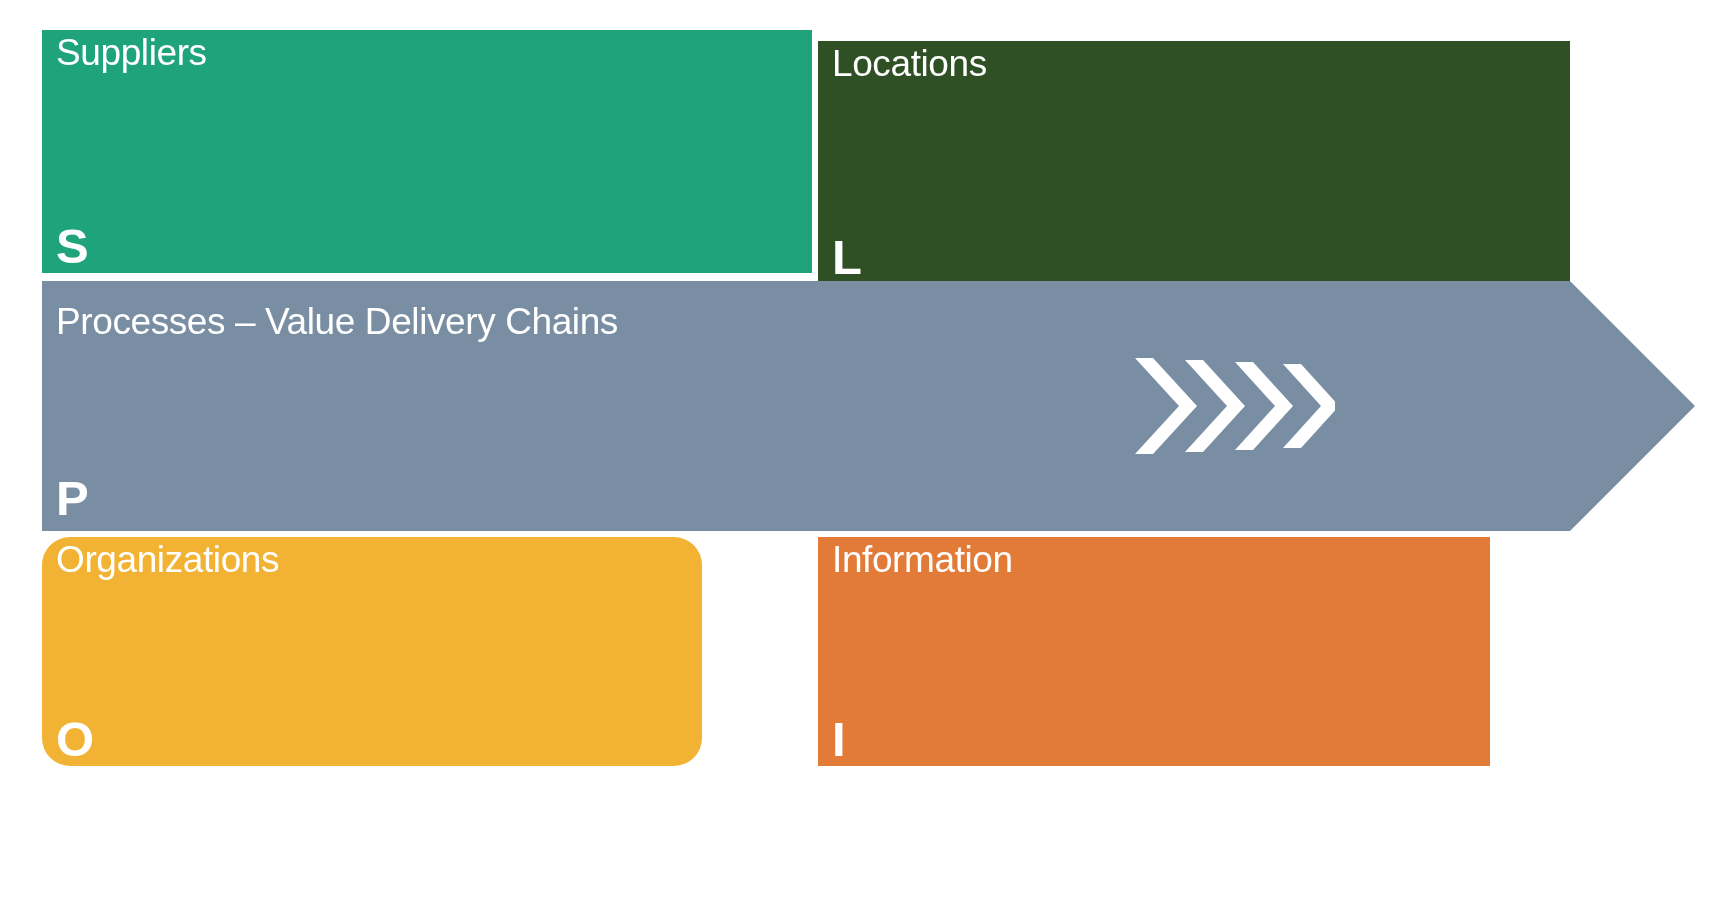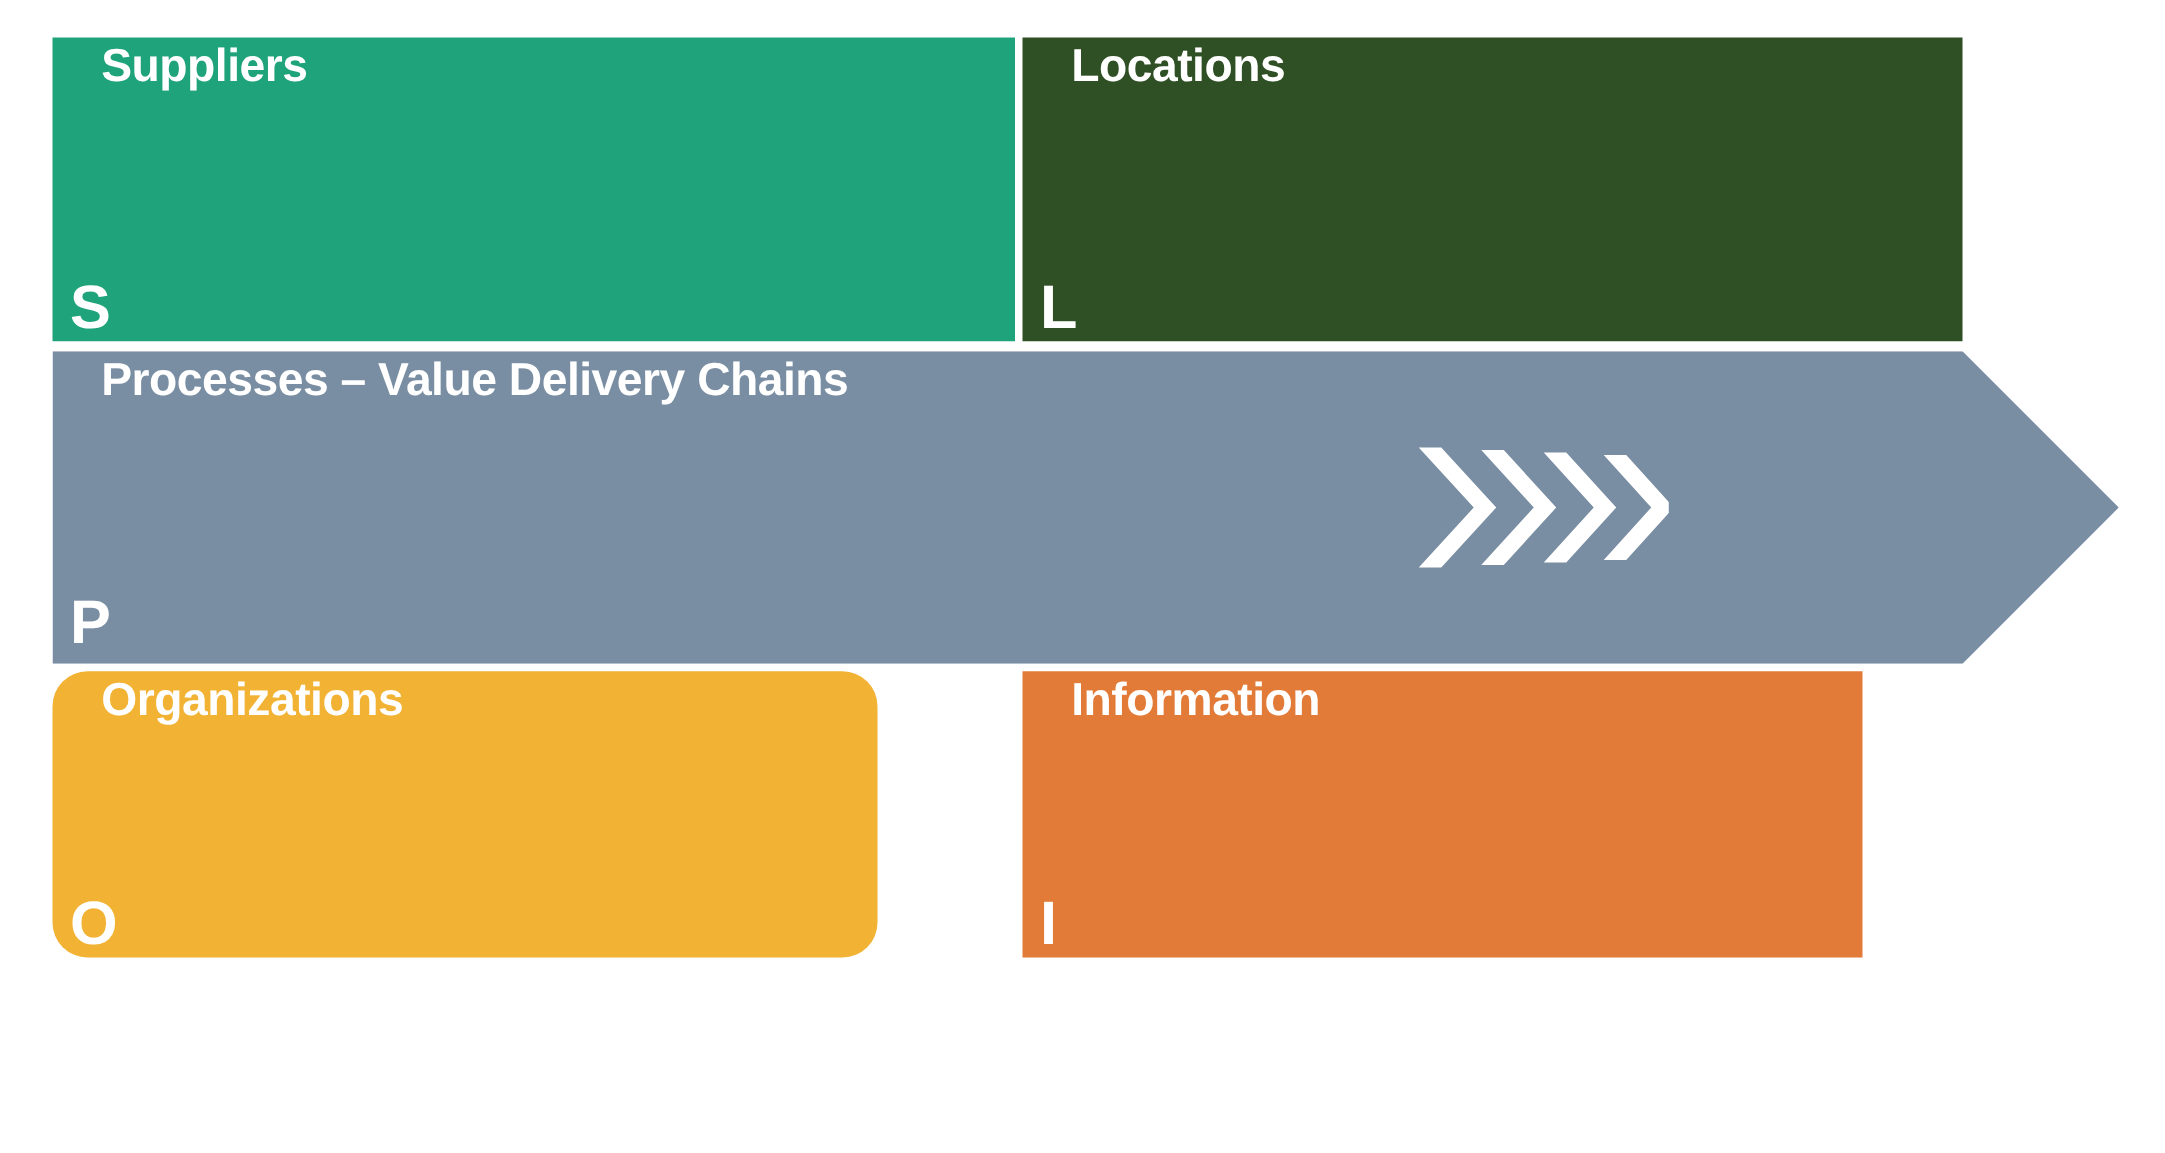--- a/index.html
+++ b/index.html
@@ -22,26 +22,25 @@
   .block {
     position: absolute;
     box-sizing: border-box;
     color: #ffffff;
   }
   .block-title {
     position: absolute;
     left: 14px;
     top: 2px;
     font-size: 37px;
-    font-weight: bold;
+    font-weight: normal;
     letter-spacing: -0.4px;
     line-height: 1.16;
     white-space: nowrap;
     color: #ffffff;
-    margin-left: 25px;
   }
   .block-letter {
     position: absolute;
     left: 14px;
     bottom: 2px;
     font-size: 49px;
     font-weight: bold;
     line-height: 1.0;
     color: #ffffff;
   }
@@ -49,41 +48,41 @@
   
   #suppliers-block {
     left: 42px;
     top: 30px;
     width: 770px;
     height: 243px;
     background: #1fa37a;
   }
   #locations-block {
     left: 818px;
-    top: 30px;
+    top: 41px;
     width: 752px;
     height: 243px;
     background: #2f4f24;
   }
 
   
   #processes-block {
     left: 42px;
     top: 281px;
     width: 1653px;
     height: 250px;
     background: transparent;
   }
   #processes-shape {
     position: absolute;
     inset: 0;
     width: 100%;
     height: 100%;
   }
-  #processes-block .block-title { left: 14px; top: 2px; text-align: center; }
+  #processes-block .block-title { left: 14px; top: 20px; text-align: center; }
   #processes-block .block-letter { left: 14px; bottom: 8px; }
 
   .chevrons {
     position: absolute;
     left: 1093px;
     top: 75px;
     width: 200px;
     height: 100px;
   }
 

